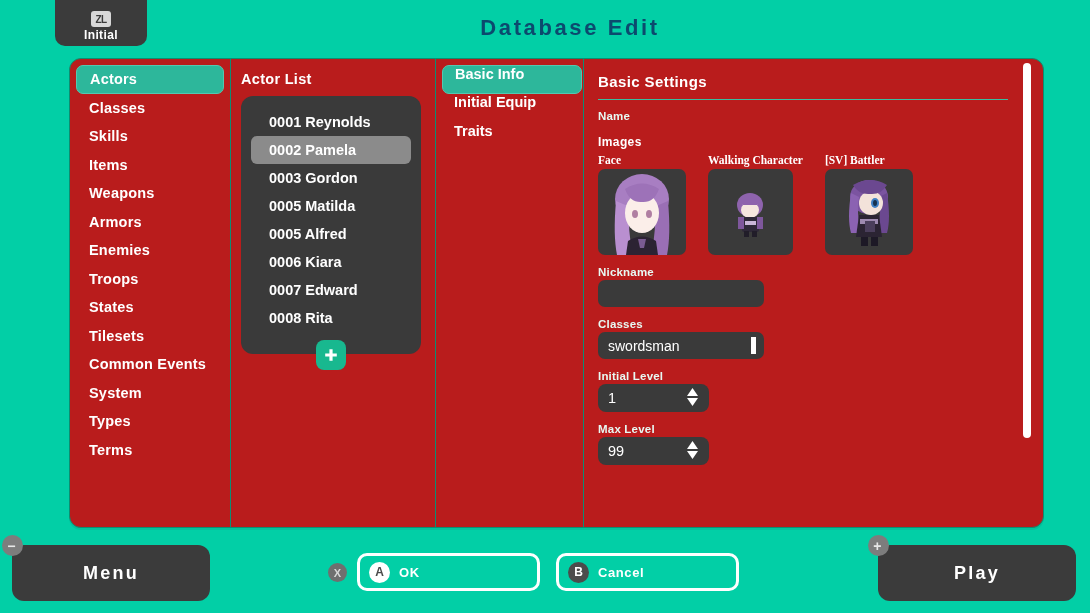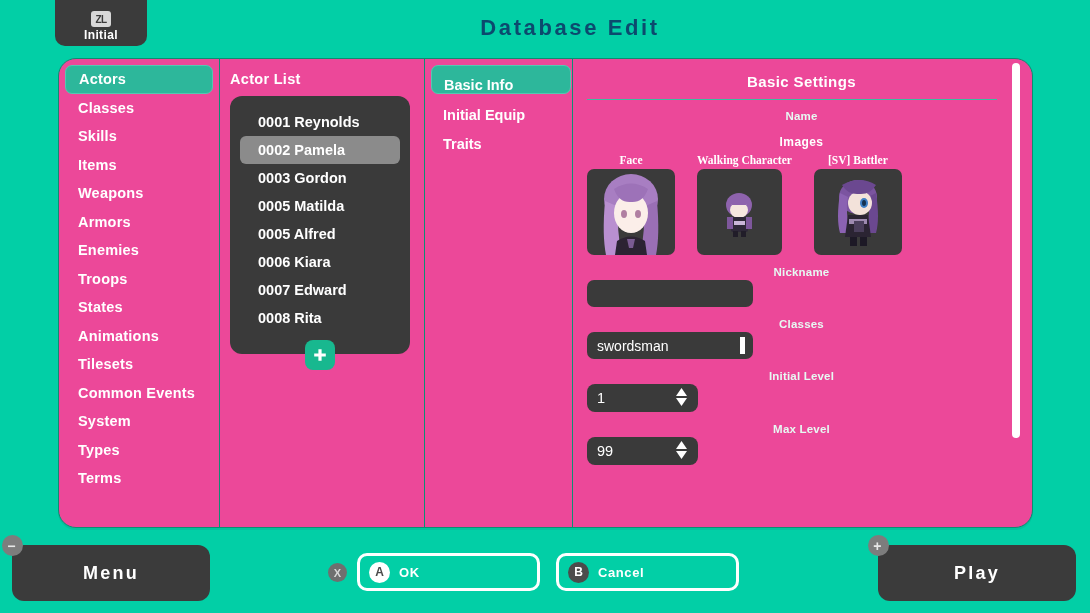--- a/index.html
+++ b/index.html
@@ -30,33 +30,33 @@
   .submenu-label { color: #fff; font-size: 12px; font-weight: bold; letter-spacing: .4px; }
 
   .page-title {
     position: absolute; left: 0; top: 15px; width: 1090px;
     text-align: center; color: #0c4a6e;
     font-size: 22px; font-weight: bold; letter-spacing: 2.6px; margin-left: 25px;
   }
 
   
   .window {
-    position: absolute; left: 58px; top: 58px;
+    position: absolute; left: 69px; top: 58px;
     width: 975px; height: 470px;
-    background: #ec4899;
-    border-radius: 18px;
+    background: #b91c1c;
+    border-radius: 12px;
     border: 1px solid #0b8e72;
     box-shadow: 0 2px 0 rgba(0,0,0,.06);
     display: flex;
     overflow: hidden;
   }
   .col-sidebar { width: 160px; flex: 0 0 160px; padding: 6px 0 0 6px; }
   .col-list    { width: 205px; flex: 0 0 205px; border-left: 1px solid #0d8e74; padding: 12px 0 0 10px; }
   .col-tabs    { width: 148px; flex: 0 0 148px; border-left: 1px solid #0d8e74; padding: 6px 0 0 6px; }
-  .col-main    { flex: 1 1 auto; position: relative; padding: 14px 16px 0 14px; border-left: 1px solid #0d8e74; text-align: center; }
+  .col-main    { flex: 1 1 auto; position: relative; padding: 14px 16px 0 14px; border-left: 1px solid #0d8e74; }
 
   
   .side-item {
     height: 28.5px; display: flex; align-items: center;
     padding-left: 13px; color: #ffffff;
     font-size: 14.5px; font-weight: bold; letter-spacing: .2px;
     border-radius: 7px;
   }
   .side-item.selected {
     background: #2db79b;
@@ -82,21 +82,21 @@
   .list-row.selected { background: #8b8b8b; }
   .add-btn {
     position: absolute; left: 50%; bottom: -16px; transform: translateX(-50%);
     width: 30px; height: 30px; background: #18b88f;
     border-radius: 8px; display: flex; align-items: center; justify-content: center;
   }
   .add-btn svg { display: block; }
 
   
   .tab-item {
-    height: 29px; display: flex; align-items: flex-end;
+    height: 29px; display: flex; align-items: flex-start;
     padding-left: 12px; color: #ffffff;
     font-size: 14.5px; font-weight: bold; border-radius: 7px;
   }
   .tab-item.selected { background: #2db79b; border: 1px solid #54c8b0; width: 140px; }
 
   
   .main-title { color: #ffffff; font-size: 15px; font-weight: bold; letter-spacing: .4px; }
   .main-rule { height: 1px; background: #3bbd9f; margin: 9px 10px 10px 0; width: 410px; }
 
   .field-label {
@@ -215,23 +215,20 @@
           <span>Armors</span>
         </div>
       <div class="side-item">
           <span>Enemies</span>
         </div>
       <div class="side-item">
           <span>Troops</span>
         </div>
       <div class="side-item">
           <span>States</span>
-        </div>
-      <div class="side-item">
-          <span>Animations</span>
         </div>
       <div class="side-item">
           <span>Tilesets</span>
         </div>
       <div class="side-item">
           <span>Common Events</span>
         </div>
       <div class="side-item">
           <span>System</span>
         </div>

